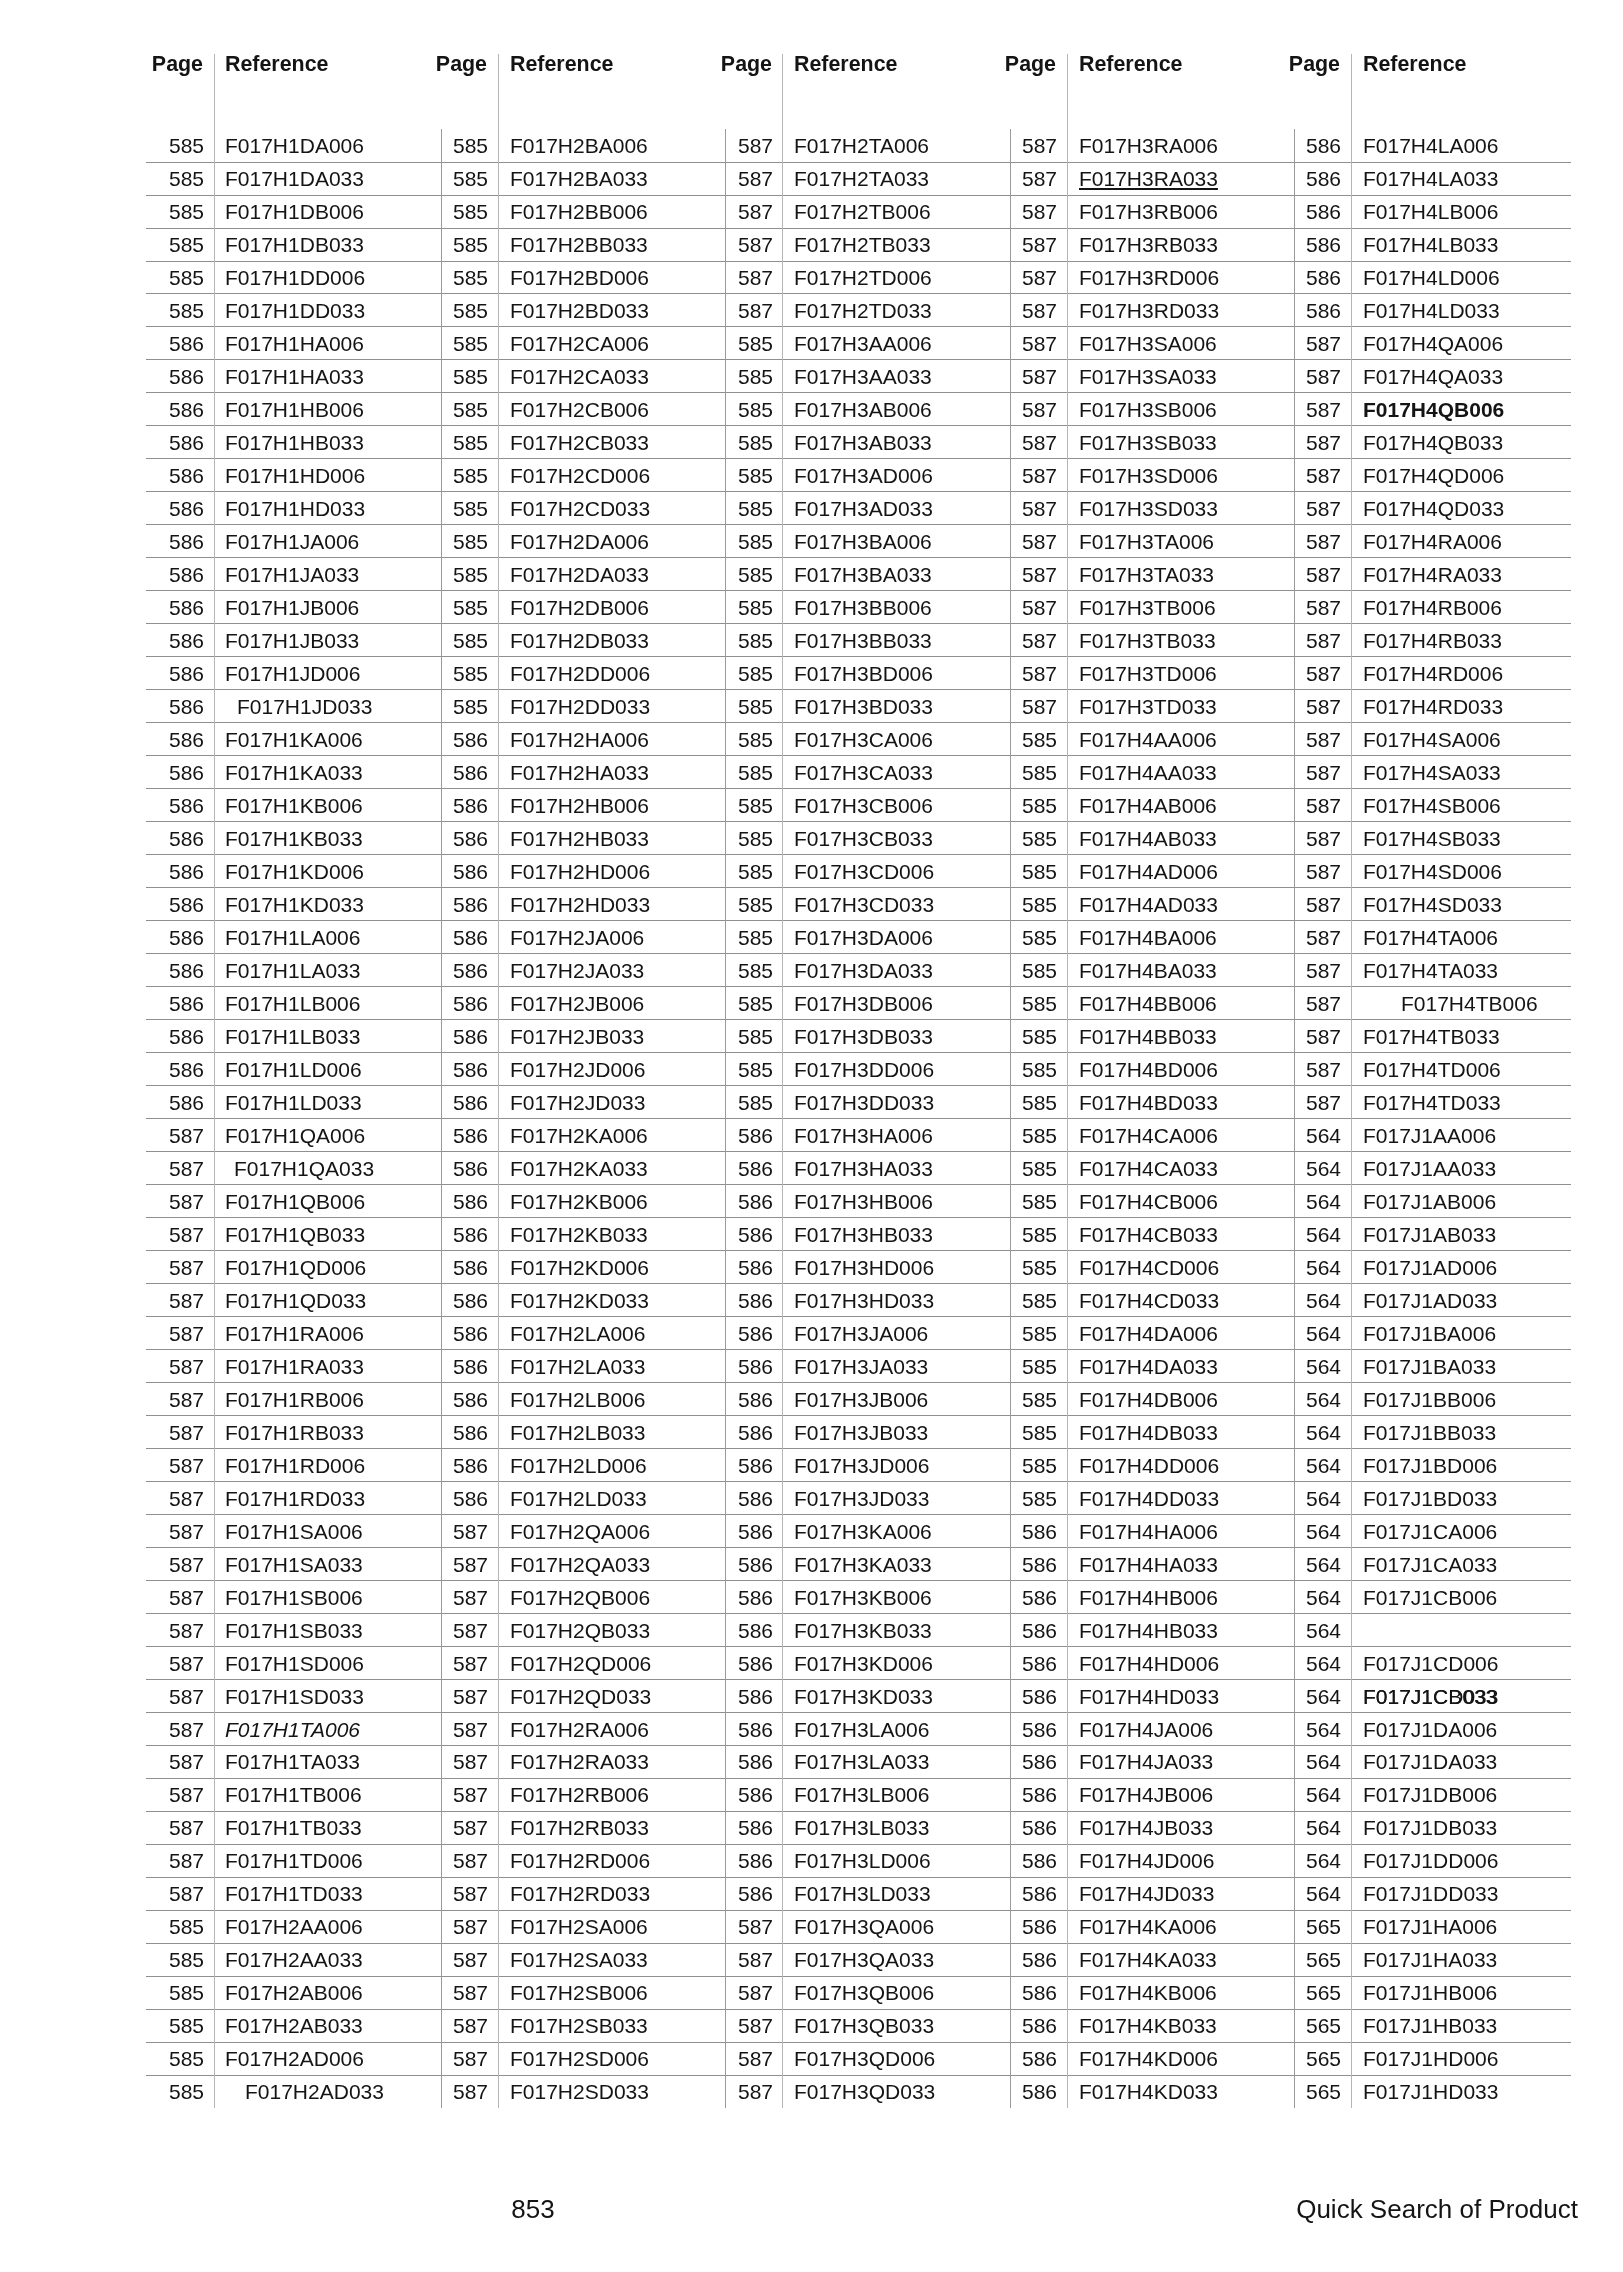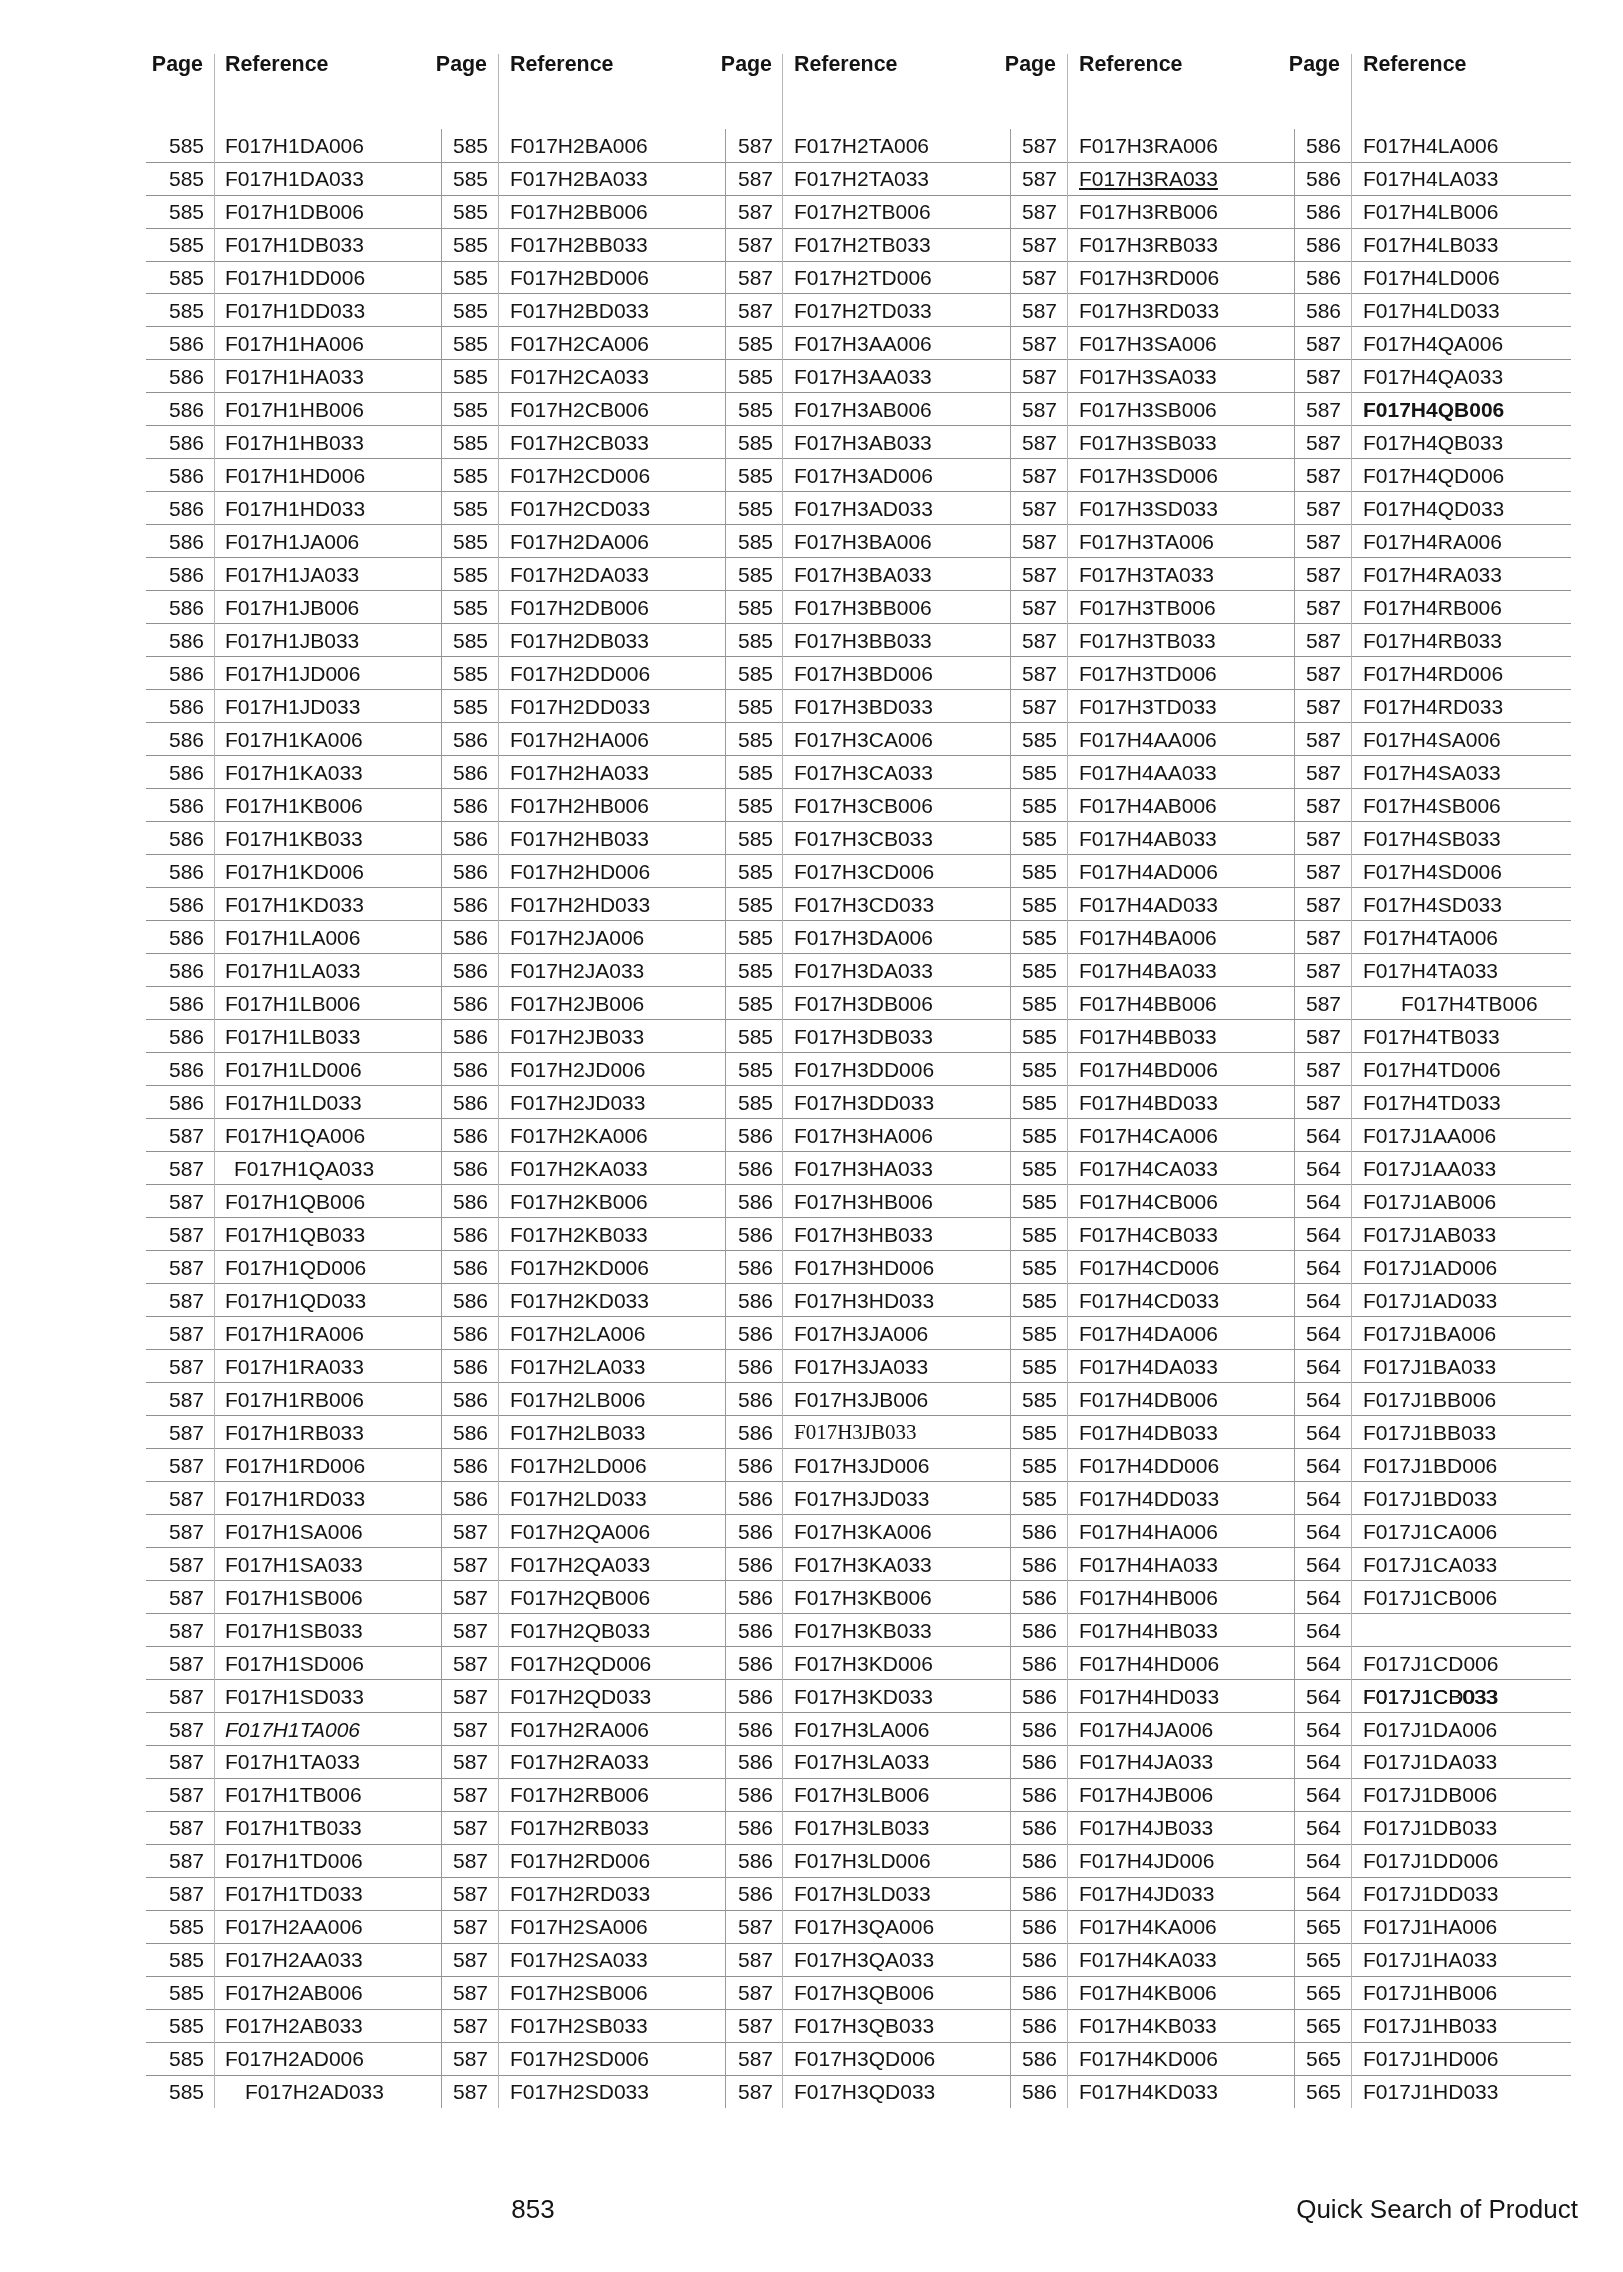--- a/index.html
+++ b/index.html
@@ -166,21 +166,21 @@
       <div class="cell ref-cell" style="left: 225px; width: 214px; top: 525px;">F017H1JA006</div>
       <div class="cell page-cell" style="left: 123px; width: 81px; top: 558px;">586</div>
       <div class="cell ref-cell" style="left: 225px; width: 214px; top: 558px;">F017H1JA033</div>
       <div class="cell page-cell" style="left: 123px; width: 81px; top: 591px;">586</div>
       <div class="cell ref-cell" style="left: 225px; width: 214px; top: 591px;">F017H1JB006</div>
       <div class="cell page-cell" style="left: 123px; width: 81px; top: 624px;">586</div>
       <div class="cell ref-cell" style="left: 225px; width: 214px; top: 624px;">F017H1JB033</div>
       <div class="cell page-cell" style="left: 123px; width: 81px; top: 657px;">586</div>
       <div class="cell ref-cell" style="left: 225px; width: 214px; top: 657px;">F017H1JD006</div>
       <div class="cell page-cell" style="left: 123px; width: 81px; top: 690px;">586</div>
-      <div class="cell ref-cell" style="left: 225px; width: 214px; top: 690px;">F017H1JD033</div>
+      <div class="cell ref-cell" style="left: 237px; width: 214px; top: 690px;">F017H1JD033</div>
       <div class="cell page-cell" style="left: 123px; width: 81px; top: 723px;">586</div>
       <div class="cell ref-cell" style="left: 225px; width: 214px; top: 723px;">F017H1KA006</div>
       <div class="cell page-cell" style="left: 123px; width: 81px; top: 756px;">586</div>
       <div class="cell ref-cell" style="left: 225px; width: 214px; top: 756px;">F017H1KA033</div>
       <div class="cell page-cell" style="left: 123px; width: 81px; top: 789px;">586</div>
       <div class="cell ref-cell" style="left: 225px; width: 214px; top: 789px;">F017H1KB006</div>
       <div class="cell page-cell" style="left: 123px; width: 81px; top: 822px;">586</div>
       <div class="cell ref-cell" style="left: 225px; width: 214px; top: 822px;">F017H1KB033</div>
       <div class="cell page-cell" style="left: 123px; width: 81px; top: 855px;">586</div>
       <div class="cell ref-cell" style="left: 225px; width: 214px; top: 855px;">F017H1KD006</div>
@@ -458,21 +458,21 @@
       <div class="cell ref-cell" style="left: 794px; width: 214px; top: 1251px;">F017H3HD006</div>
       <div class="cell page-cell" style="left: 692px; width: 81px; top: 1284px;">586</div>
       <div class="cell ref-cell" style="left: 794px; width: 214px; top: 1284px;">F017H3HD033</div>
       <div class="cell page-cell" style="left: 692px; width: 81px; top: 1317px;">586</div>
       <div class="cell ref-cell" style="left: 794px; width: 214px; top: 1317px;">F017H3JA006</div>
       <div class="cell page-cell" style="left: 692px; width: 81px; top: 1350px;">586</div>
       <div class="cell ref-cell" style="left: 794px; width: 214px; top: 1350px;">F017H3JA033</div>
       <div class="cell page-cell" style="left: 692px; width: 81px; top: 1383px;">586</div>
       <div class="cell ref-cell" style="left: 794px; width: 214px; top: 1383px;">F017H3JB006</div>
       <div class="cell page-cell" style="left: 692px; width: 81px; top: 1416px;">586</div>
-      <div class="cell ref-cell" style="left: 794px; width: 214px; top: 1416px; font-family: Liberation Serif, serif;">F017H3JB033</div>
+      <div class="cell ref-cell" style="left: 794px; width: 214px; top: 1416px;">F017H3JB033</div>
       <div class="cell page-cell" style="left: 692px; width: 81px; top: 1449px;">586</div>
       <div class="cell ref-cell" style="left: 794px; width: 214px; top: 1449px;">F017H3JD006</div>
       <div class="cell page-cell" style="left: 692px; width: 81px; top: 1482px;">586</div>
       <div class="cell ref-cell" style="left: 794px; width: 214px; top: 1482px;">F017H3JD033</div>
       <div class="cell page-cell" style="left: 692px; width: 81px; top: 1515px;">586</div>
       <div class="cell ref-cell" style="left: 794px; width: 214px; top: 1515px;">F017H3KA006</div>
       <div class="cell page-cell" style="left: 692px; width: 81px; top: 1548px;">586</div>
       <div class="cell ref-cell" style="left: 794px; width: 214px; top: 1548px;">F017H3KA033</div>
       <div class="cell page-cell" style="left: 692px; width: 81px; top: 1581px;">586</div>
       <div class="cell ref-cell" style="left: 794px; width: 214px; top: 1581px;">F017H3KB006</div>

